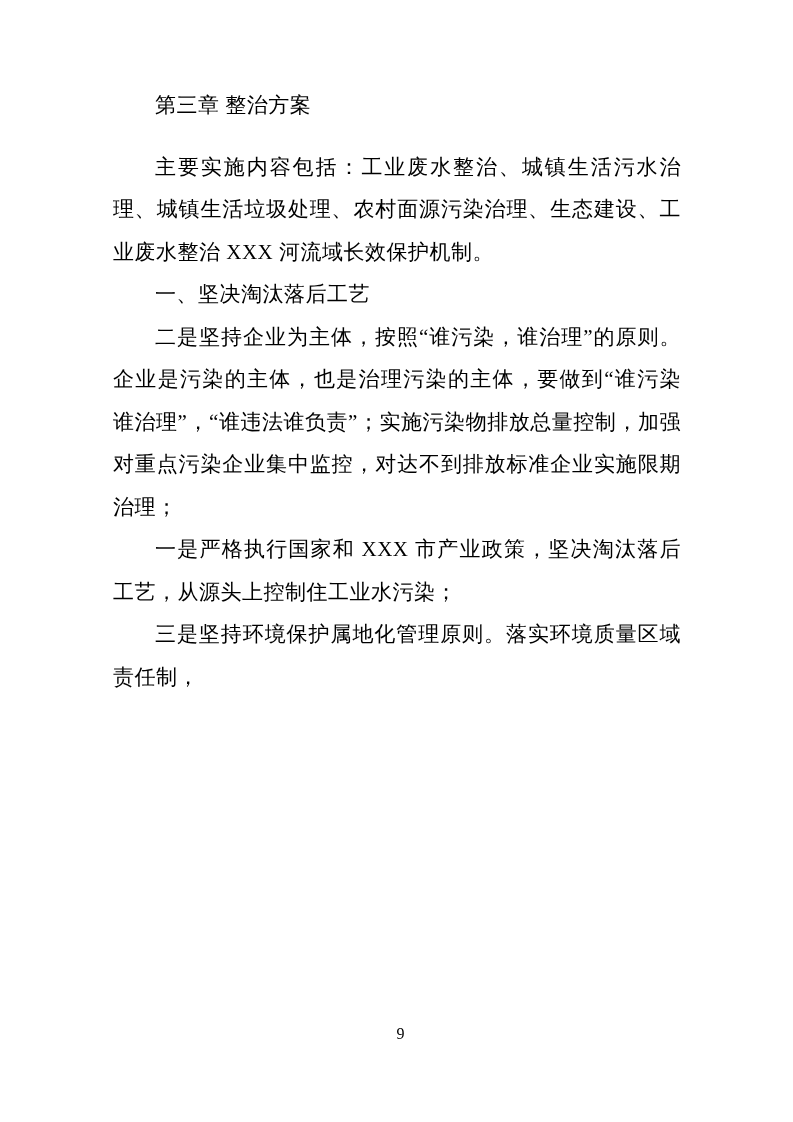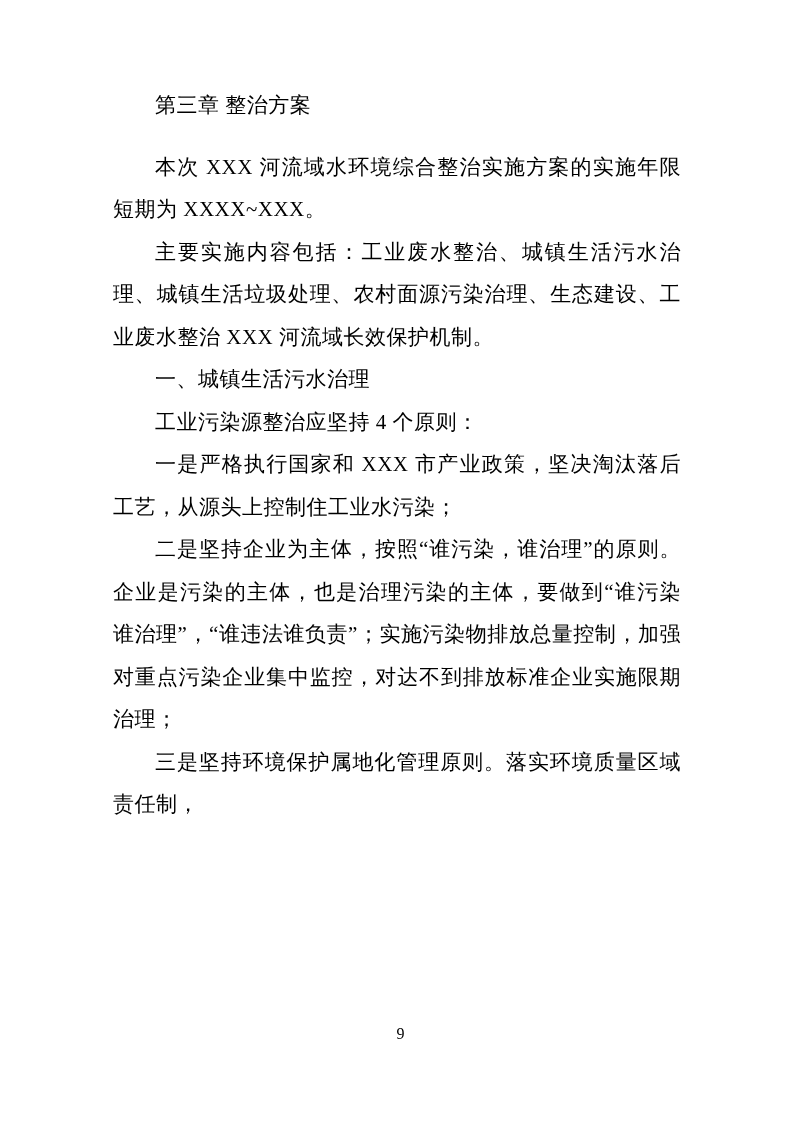--- a/index.html
+++ b/index.html
@@ -55,31 +55,29 @@
     color: #000000;
   }
 </style>
 </head>
 <body>
 
 <div class="page">
   <div class="content">
     <h1 class="chapter-heading">第三章 整治方案</h1>
 
-    <p>本次 XXX 河流域水环境综合整治实施方案的实施年限短期为 XXXX~XXX。</p>
 
     <p>主要实施内容包括：工业废水整治、城镇生活污水治理、城镇生活垃圾处理、农村面源污染治理、生态建设、工业废水整治 XXX 河流域长效保护机制。</p>
 
 
-    <p>一、城镇生活污水治理</p>
+    <p>一、坚决淘汰落后工艺</p>
 
 
-    <p>工业污染源整治应坚持 4 个原则：</p>
+
+    <p>二是坚持企业为主体，按照“谁污染，谁治理”的原则。企业是污染的主体，也是治理污染的主体，要做到“谁污染谁治理”，“谁违法谁负责”；实施污染物排放总量控制，加强对重点污染企业集中监控，对达不到排放标准企业实施限期治理；</p>
 
     <p>一是严格执行国家和 XXX 市产业政策，坚决淘汰落后工艺，从源头上控制住工业水污染；</p>
-
-    <p>二是坚持企业为主体，按照“谁污染，谁治理”的原则。企业是污染的主体，也是治理污染的主体，要做到“谁污染谁治理”，“谁违法谁负责”；实施污染物排放总量控制，加强对重点污染企业集中监控，对达不到排放标准企业实施限期治理；</p>
 
     <p>三是坚持环境保护属地化管理原则。落实环境质量区域责任制，</p>
   </div>
 
   <div class="page-number">9</div>
 </div>
 
 </body></html>

